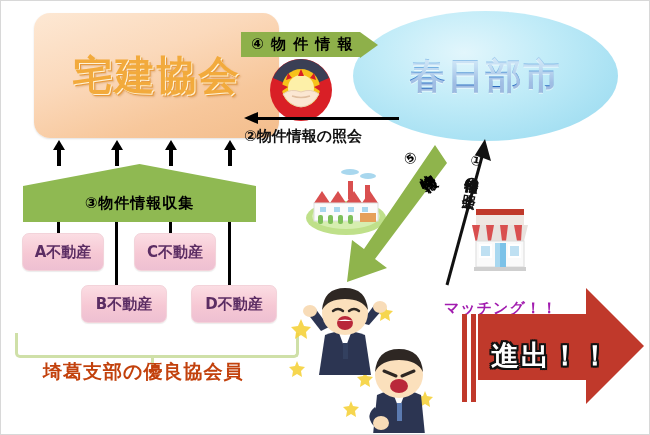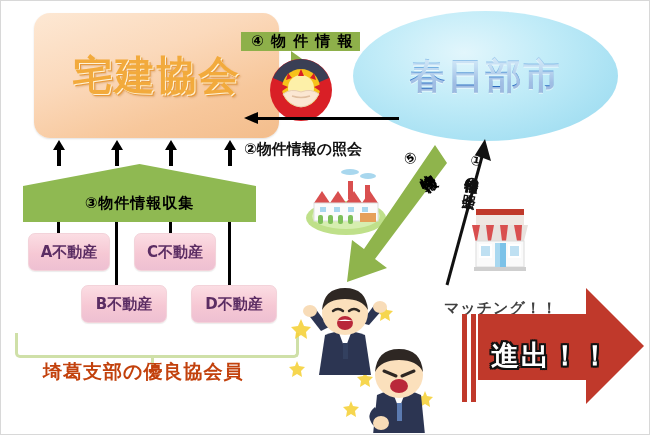--- a/index.html
+++ b/index.html
@@ -52,21 +52,21 @@
   }
 
   
   #handshake-logo{
     position:absolute;left:268px;top:57px;width:64px;height:64px;
   }
 
   
   #flow4{
     position:absolute;left:240px;top:31px;height:25px;
-    display:flex;align-items:center;flex-direction:column;
+    display:flex;align-items:center;
   }
   #flow4 .bar{
     background:#8eb04a;height:25px;
     display:flex;align-items:center;
     padding:0 6px 0 10px;
   }
   #flow4 .head{
     width:0;height:0;
     border-top:13px solid transparent;
     border-bottom:13px solid transparent;
@@ -87,21 +87,21 @@
   #flow2 .shaft{
     position:absolute;left:12px;top:3px;right:0;height:3px;background:#000;
   }
   #flow2 .head{
     position:absolute;left:0;top:-2px;width:0;height:0;
     border-top:6px solid transparent;
     border-bottom:6px solid transparent;
     border-right:14px solid #000;
   }
   #flow2-label{
-    margin-top:16px;font-size:15px;font-weight:bold;color:#111;
+    margin-top:3px;font-size:15px;font-weight:bold;color:#111;
     white-space:nowrap;letter-spacing:0px;
   }
 
   
   #collect-pentagon{
     position:absolute;left:22px;top:163px;width:233px;height:58px;
     background:#8fb952;
     clip-path:polygon(0% 38%,50% 0%,100% 38%,100% 100%,0% 100%);
     display:flex;align-items:flex-end;justify-content:center;
   }
@@ -182,21 +182,21 @@
     transform:rotate(10deg);transform-origin:top left;
     white-space:nowrap;
   }
 
   
   #people{position:absolute;left:288px;top:282px;width:150px;height:150px;}
 
   
   #matching-caption{
     position:absolute;left:443px;top:298px;
-    font-size:15px;font-weight:bold;color:#404040;white-space:nowrap;
+    font-size:15px;font-weight:bold;color:#a21caf;white-space:nowrap;
     letter-spacing:1px;
   }
 
   
   #advance-arrow{position:absolute;left:455px;top:287px;width:190px;height:140px;}
   #advance-label{
     position:absolute;left:490px;top:336px;
     font-size:28px;font-weight:bold;color:#fff;
     text-shadow:
       -2px -2px 0 #111,2px -2px 0 #111,-2px 2px 0 #111,2px 2px 0 #111,
@@ -275,21 +275,21 @@
 
   <div id="collect-pentagon">
     <span id="collect-label">③物件情報収集</span>
   </div>
 
   <div class="down-stem" style="left:56px;top:221px;height:12px;"></div>
   <div class="down-stem" style="left:114px;top:221px;height:63px;"></div>
   <div class="down-stem" style="left:168px;top:221px;height:12px;"></div>
   <div class="down-stem" style="left:227px;top:221px;height:63px;"></div>
 
-  <div class="realty-box" style="left:27px;top:232px;width:80px;justify-content:center;">
+  <div class="realty-box" style="left:21px;top:232px;width:80px;justify-content:center;">
     <span class="realty-label">A不動産</span>
   </div>
   <div class="realty-box" style="left:80px;top:284px;width:84px;">
     <span class="realty-label">B不動産</span>
   </div>
   <div class="realty-box" style="left:133px;top:232px;width:80px;text-align:right;">
     <span class="realty-label">C不動産</span>
   </div>
   <div class="realty-box" style="left:190px;top:284px;width:84px;">
     <span class="realty-label">D不動産</span>

